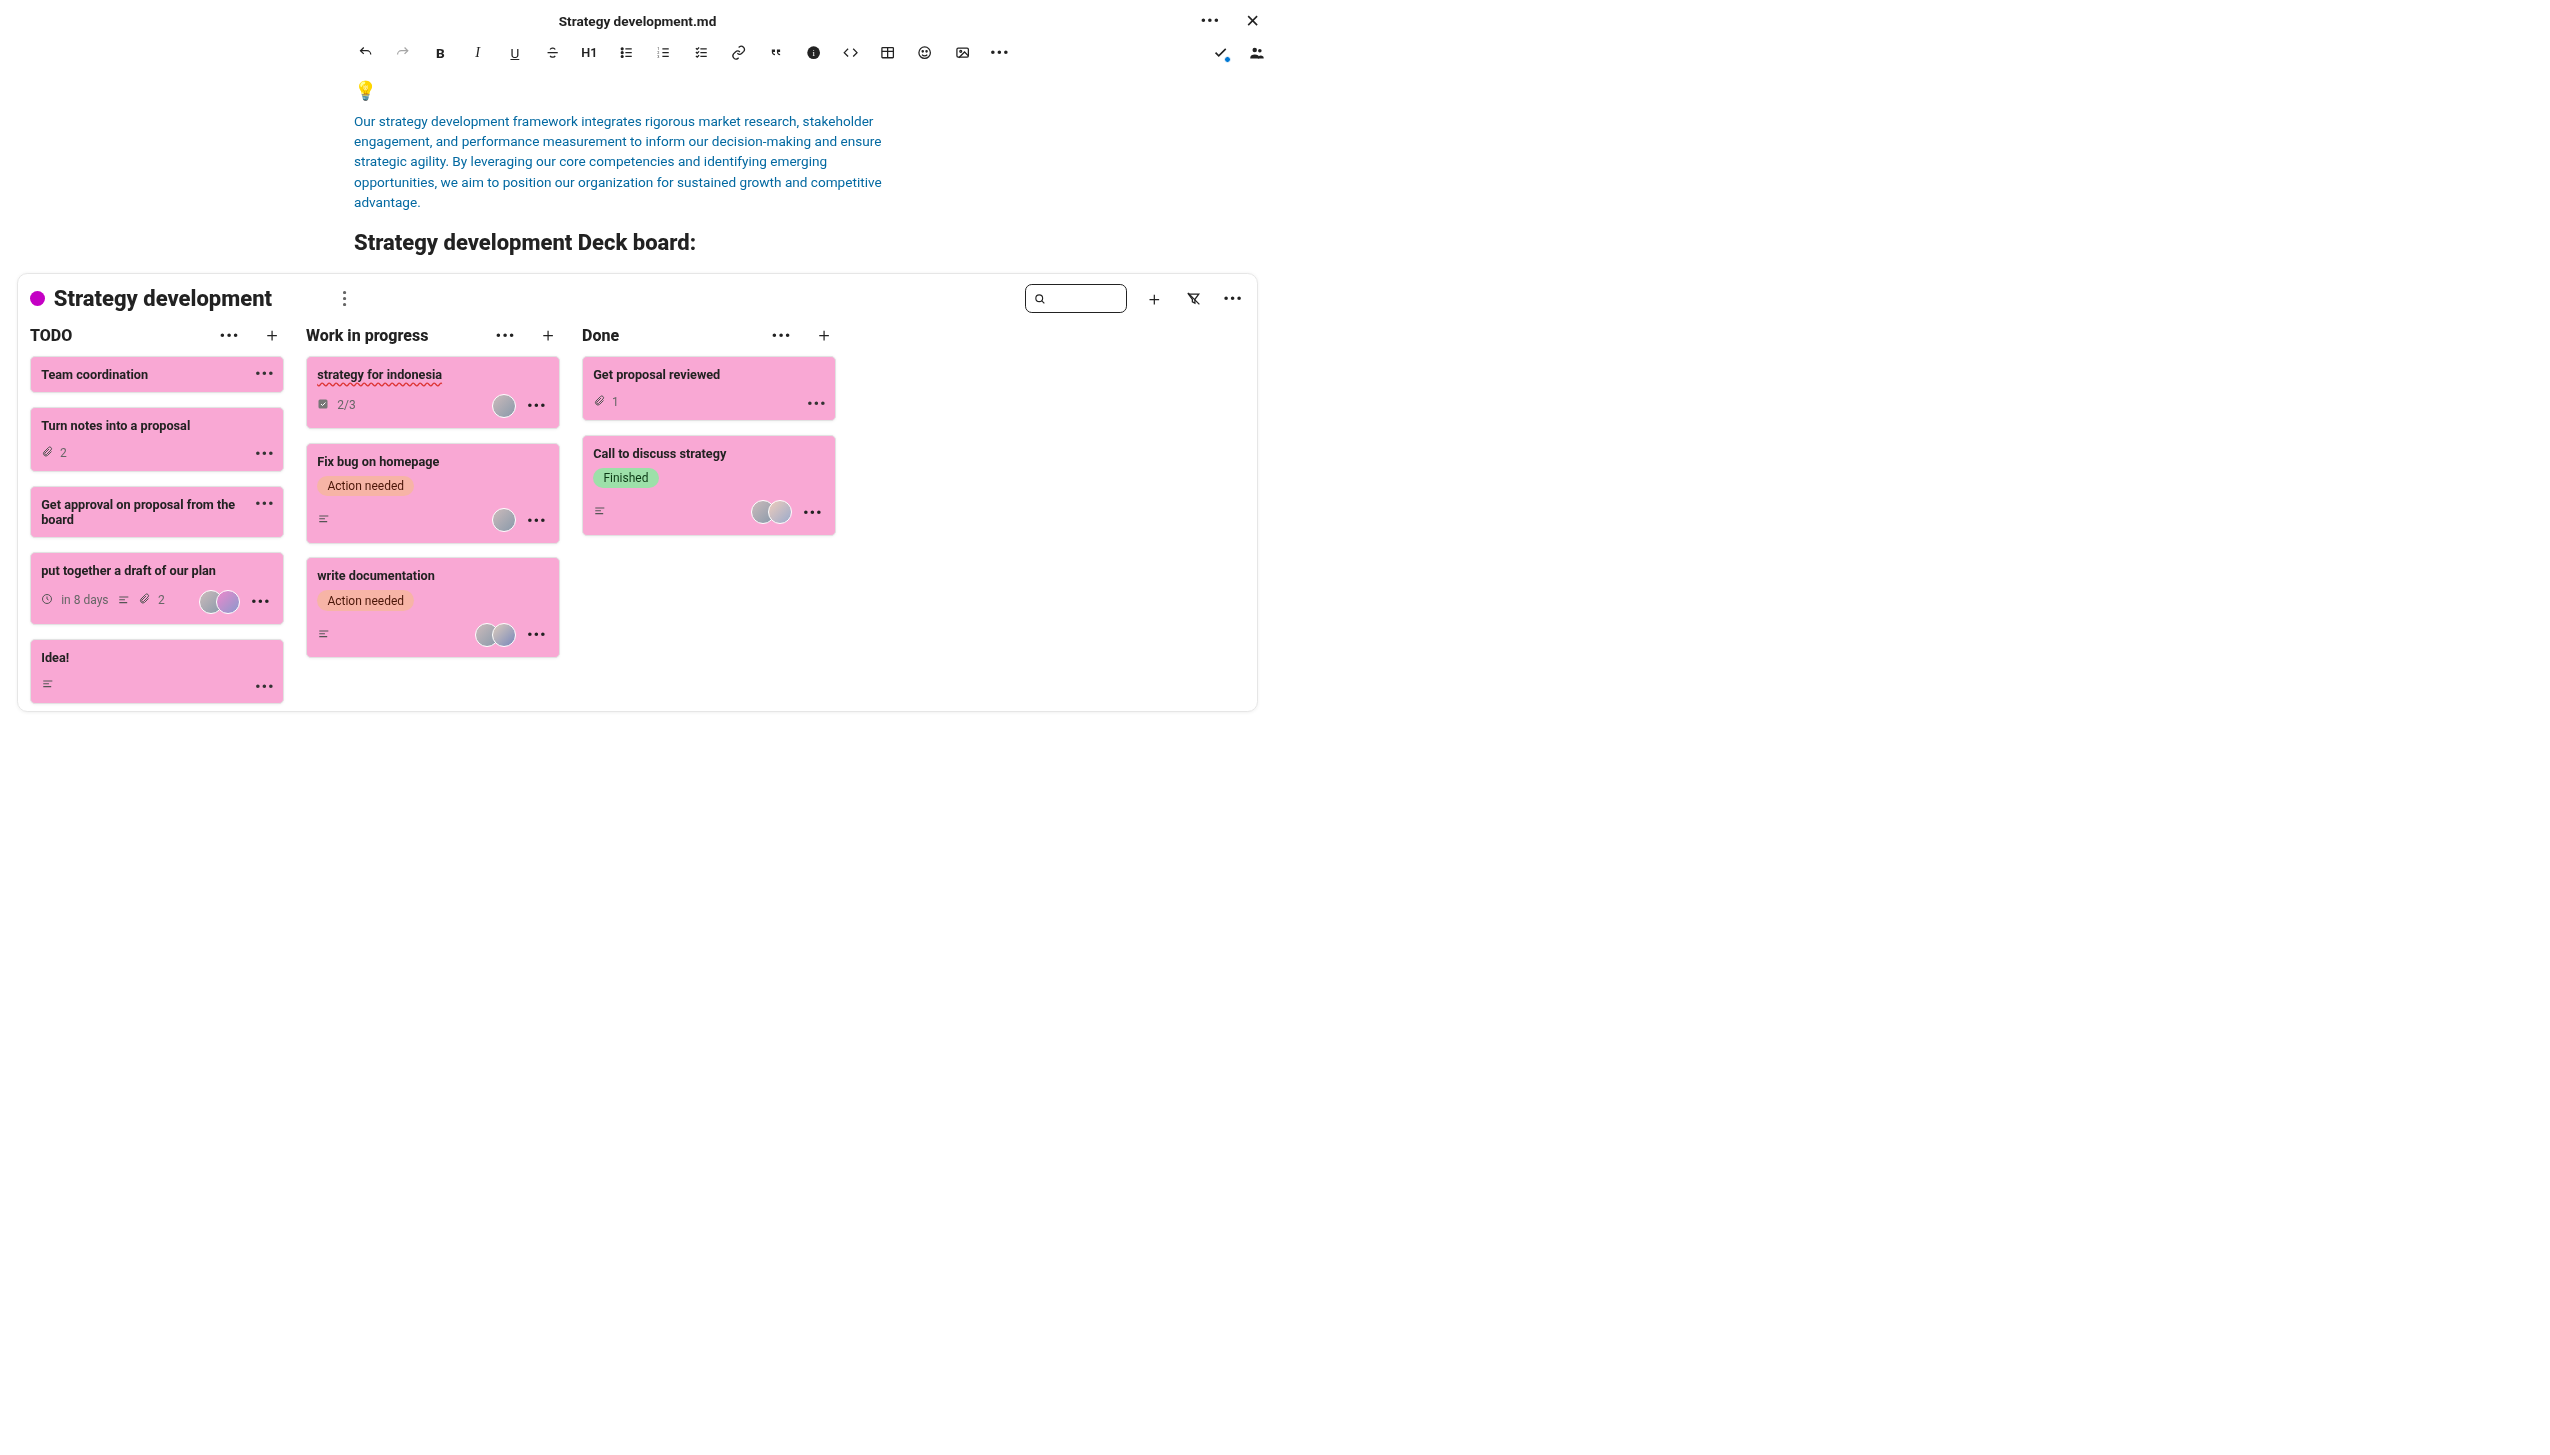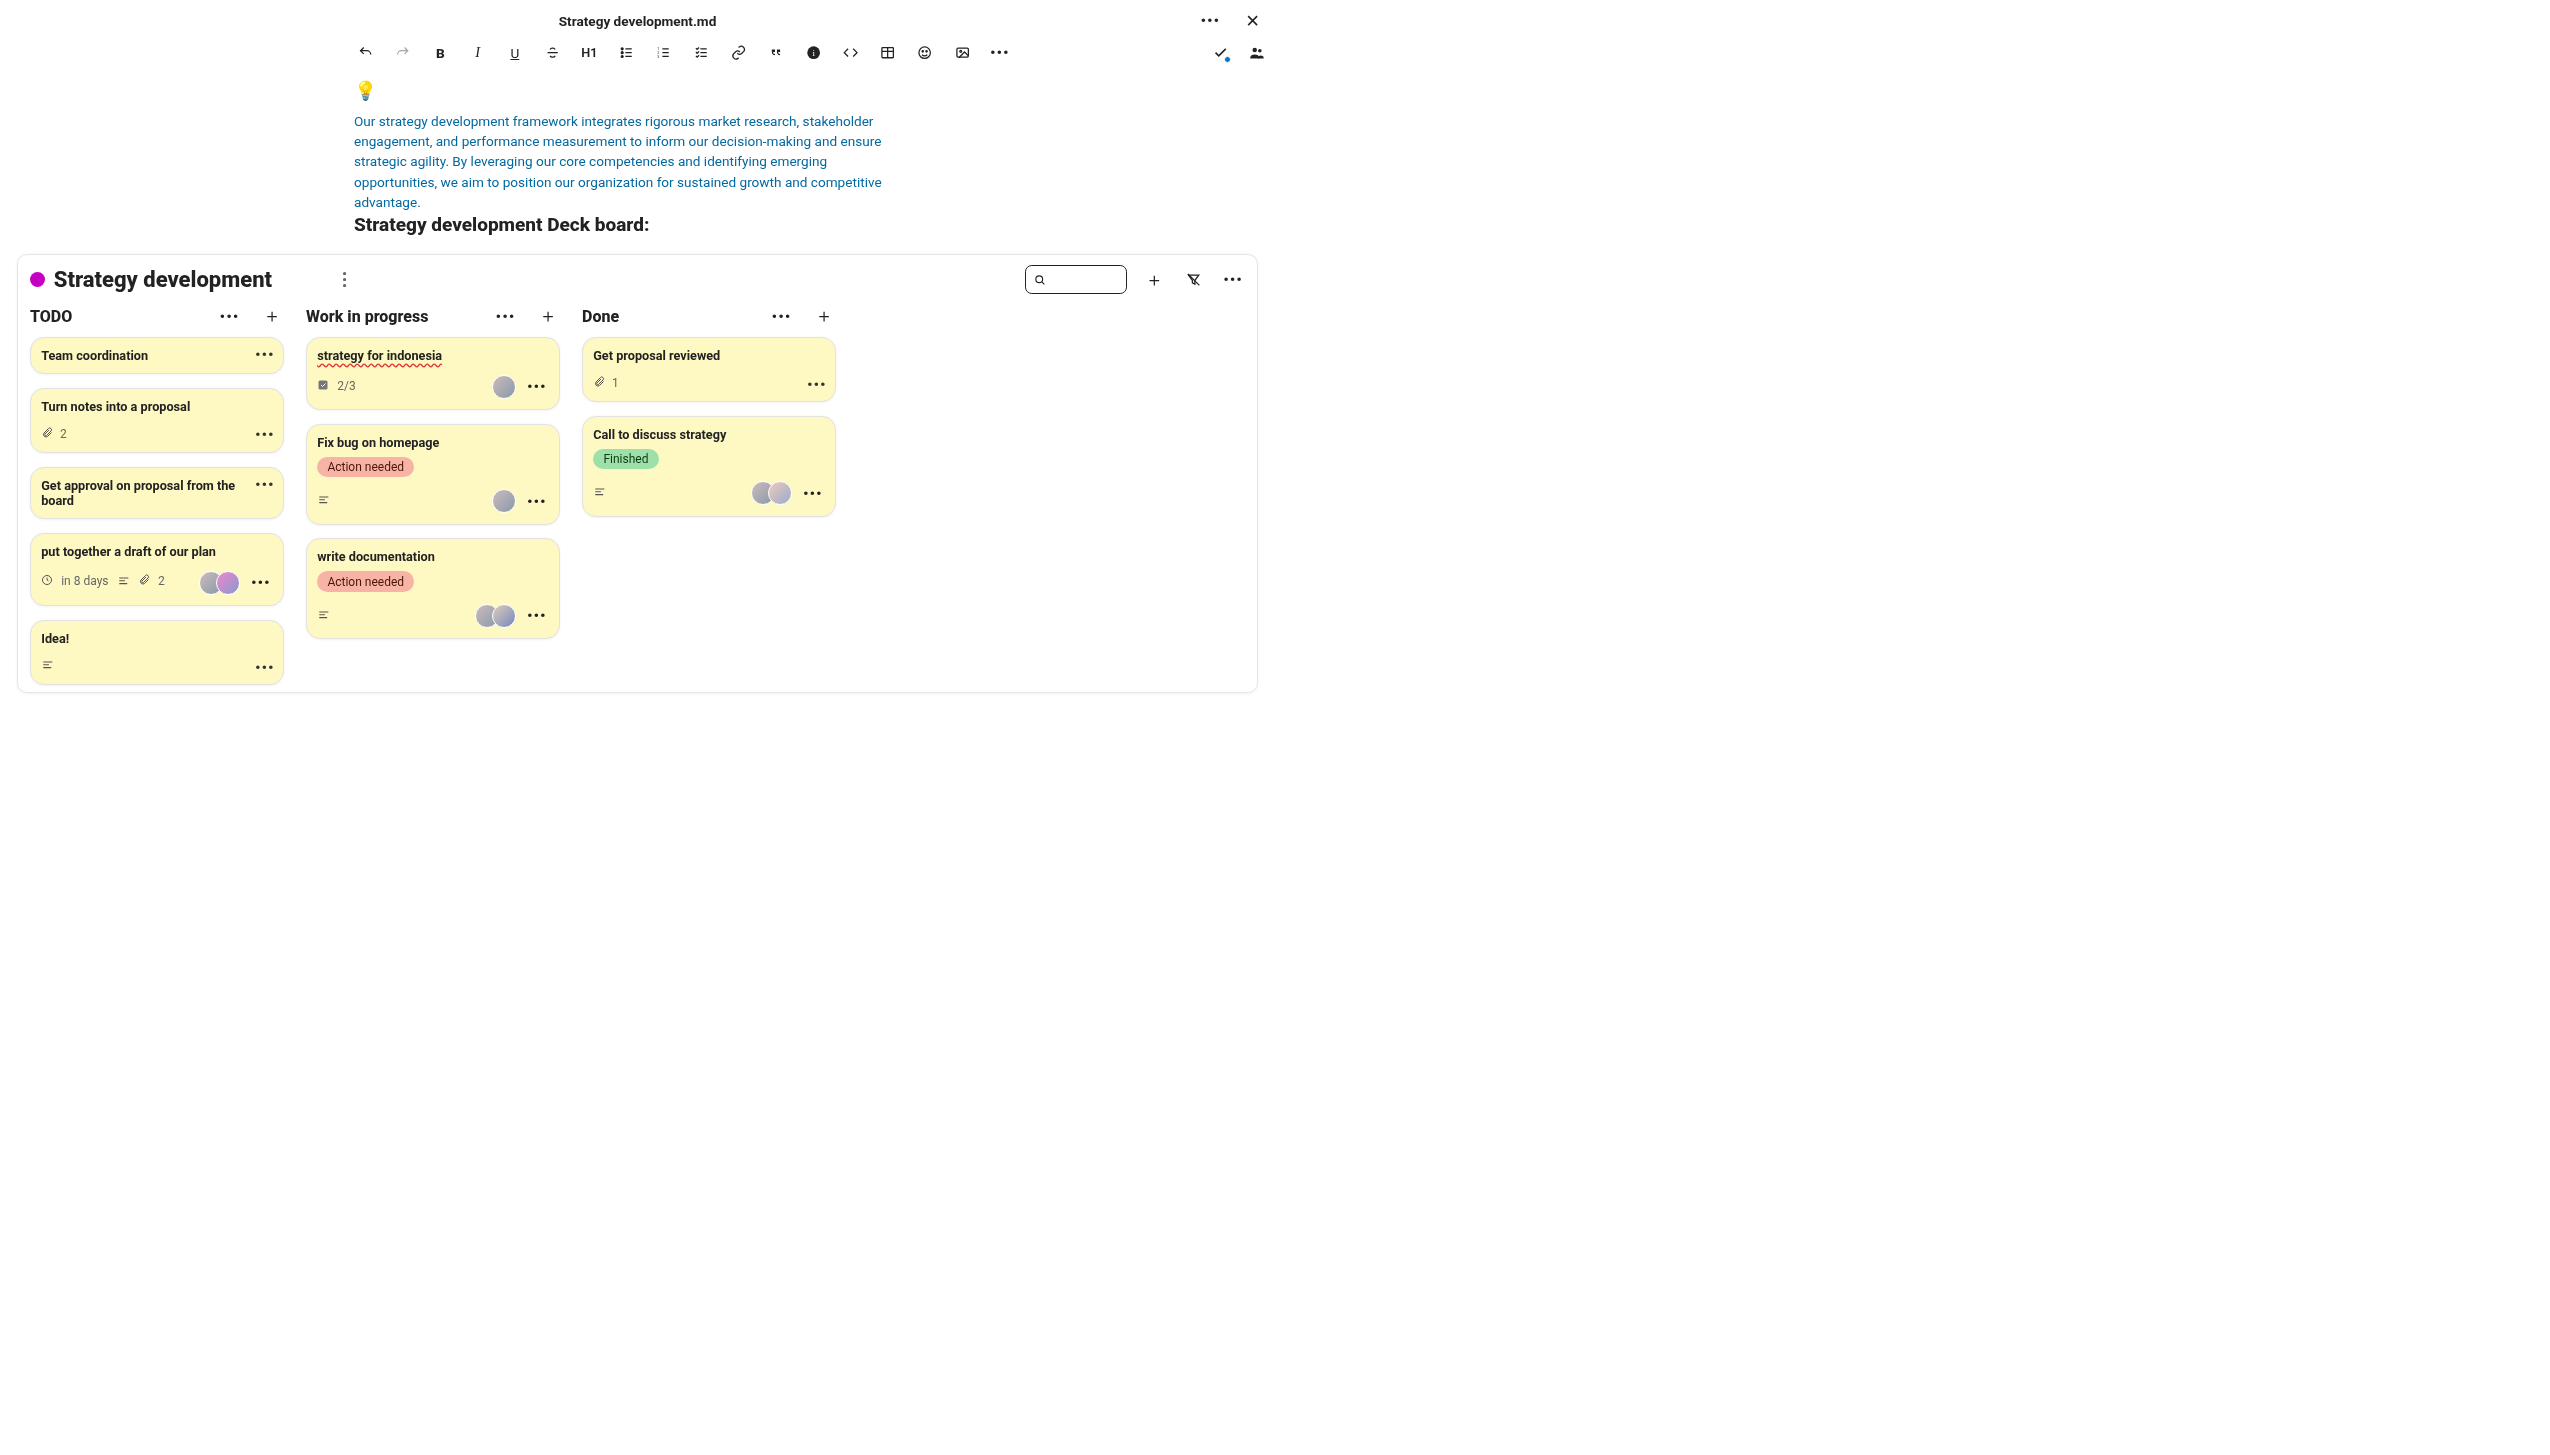--- a/index.html
+++ b/index.html
@@ -18,41 +18,41 @@
 .toolbar-inner { margin-left: 347px; display:flex; align-items:center; gap:20.3px; }
 .toolbar-right { position:absolute; right:10.2px; display:flex; align-items:center; gap:18.6px; }
 .tb-btn { width:17px; height:17px; display:flex; align-items:center; justify-content:center; cursor:pointer; color:#222; }
 .tb-btn svg { width:15.3px; height:15.3px; display:block; }
 .h1-label { font-weight:600; font-size:12.7px; }
 
 
 .doc { margin: 15.3px 0 0 354px; width: 542px; }
 .callout-bulb { font-size:18.6px; margin-bottom:8.5px; }
 .doc-p { font-size:13.6px; line-height:1.5; color:#0369a1; }
-.doc-h2 { font-weight:800; font-size:19px; }
+.doc-h2 { font-weight:800; font-size:22px; margin-top:17px; }
 
 
 .board-wrap { margin:18.6px 17px 0 17px; border:0.8px solid #e6e6e6; border-radius:10.2px; box-shadow:0 0.8px 3.4px rgba(0,0,0,0.06); padding:12px 12px 6.8px 12px; position:relative; }
 .board-header { display:flex; align-items:center; gap:8.5px; }
 .board-dot { width:15.3px; height:15.3px; border-radius:50%; background:#c400c4; flex:0 0 auto; }
 .board-title { font-size:22px; font-weight:800; }
 .board-header-menu { margin-left:51px; color:#555; }
 .board-header-right { position:absolute; right:12px; top:10.2px; display:flex; align-items:center; gap:15.3px; }
 .search-box { display:flex; align-items:center; border:1.7px solid #222; border-radius:6.8px; height:29px; padding:0 6.8px; width:102px; }
 .search-box input { border:none; outline:none; width:68px; font-size:12px; }
 
 
 .columns { display:flex; gap:22px; margin-top:12px; align-items:flex-start; }
 .col { width:254px; }
 .col-header { display:flex; align-items:center; justify-content:space-between; margin-bottom:8.5px; }
 .col-title { font-size:16px; font-weight:800; color:#222; }
 .col-header-actions { display:flex; align-items:center; gap:18.6px; color:#222; }
 
 
-.card { border:0.8px solid #e2e2e2; border-radius:14px; padding:10.2px 10.2px; margin-bottom:13.6px; position:relative; box-shadow:0 0.8px 2.5px rgba(0,0,0,0.05); background:#fef9c3; }
+.card { border:0.8px solid #e2e2e2; border-radius:5px; padding:10.2px 10.2px; margin-bottom:13.6px; position:relative; box-shadow:0 0.8px 2.5px rgba(0,0,0,0.05); background:#f9a8d4; }
 .card-title { font-weight:700; font-size:12.7px; margin-bottom:0; padding-right:24px; }
 .card-menu { position:absolute; right:8.5px; top:8.5px; color:#333; cursor:pointer; }
 .card-footer { display:flex; align-items:center; justify-content:space-between; margin-top:12px; }
 .card-footer-simple { display:flex; align-items:center; gap:6.8px; margin-top:12px; color:#555; }
 .card .ftr-left { display:flex; gap:8px; color:#555; font-size:11px; }
 .card .ftr-right { display:flex; align-items:center; gap:8.5px; }
 .label { display:inline-block; font-size:12px; border-radius:12px; padding:3.4px 10.2px; margin-top:6.8px; }
 .label.red { background:#f7b4a6; color:#4a1608; }
 .label.green { background:#9de0a9; color:#0d3a16; }
 .avatars { display:flex; }

